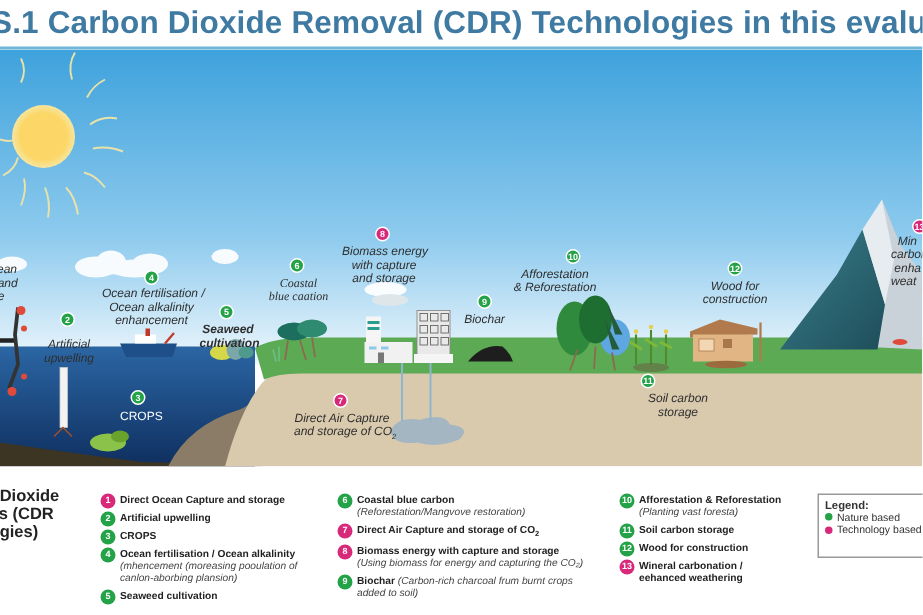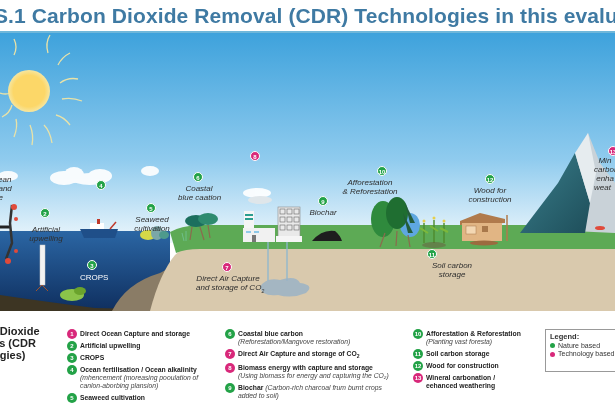--- a/index.html
+++ b/index.html
@@ -220,28 +220,30 @@
 
   <div class="lbl" style="left:-6px; top:142px; width:28px; text-align:left;">cean<br>&nbsp;&nbsp;and<br>ge</div>
 
   <div class="badge n" style="left:40px; top:175px;">2</div>
   <div class="lbl" style="left:26px; top:192px; width:40px;">Artificial<br>upwelling</div>
 
   <div class="badge n" style="left:87px; top:227px;">3</div>
   <div class="lbl crops-label" style="left:80px; top:240px;">CROPS</div>
 
   <div class="badge n" style="left:96px; top:147px;">4</div>
+  <div class="lbl" style="left:68px; top:158px; width:66px;">Ocean fertilisation /<br>Ocean alkalinity<br>enhancement</div>
 
   <div class="badge n" style="left:146px; top:170px;">5</div>
-  <div class="lbl" style="left:133px; top:182px; width:38px;">Seaweed<br>cultivation</div>
+  <div class="lbl" style="left:133px; top:182px; width:38px;font-weight:bold;">Seaweed<br>cultivation</div>
 
   <div class="badge n" style="left:193px; top:139px;">6</div>
-  <div class="lbl" style="left:178px; top:151px; width:42px;">Coastal<br>blue caation</div>
+  <div class="lbl" style="left:178px; top:151px; width:42px;font-family:Liberation Serif, serif;">Coastal<br>blue caation</div>
 
   <div class="badge t" style="left:250px; top:118px;">8</div>
+  <div class="lbl" style="left:228px; top:130px; width:56px;">Biomass energy<br>with capture<br>and storage</div>
 
   <div class="badge t" style="left:222px; top:229px;">7</div>
   <div class="lbl" style="left:196px; top:241px; width:64px;">Direct Air Capture<br>and storage of CO<sub style="font-size:5px">2</sub></div>
 
   <div class="badge n" style="left:318px; top:163px;">9</div>
   <div class="lbl" style="left:306px; top:175px; width:34px;">Biochar</div>
 
   <div class="badge n" style="left:377px; top:133px;">10</div>
   <div class="lbl" style="left:342px; top:145px; width:56px;">Afforestation<br>&amp; Reforestation</div>
 

